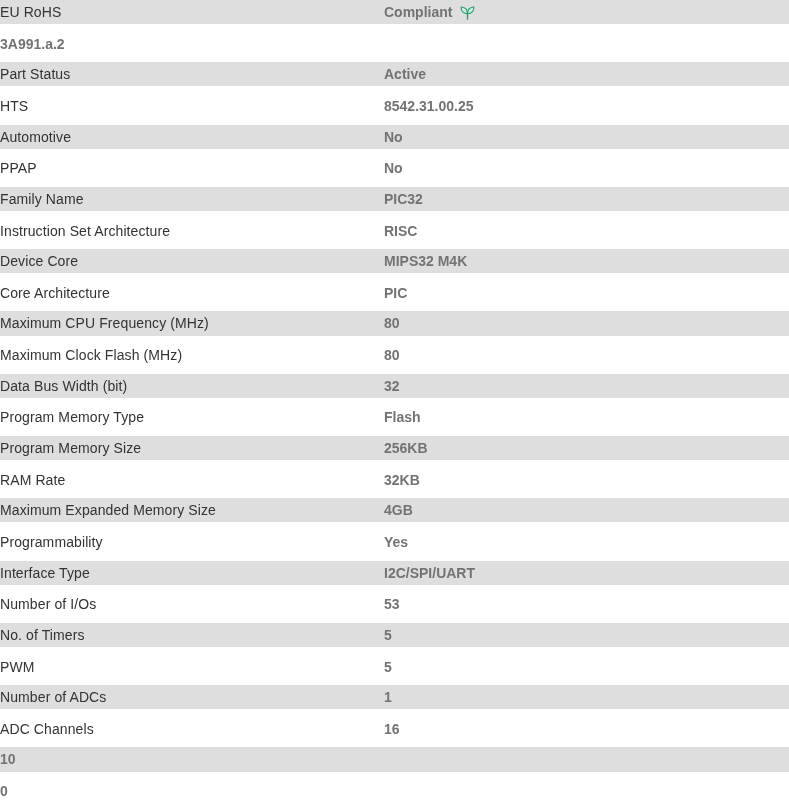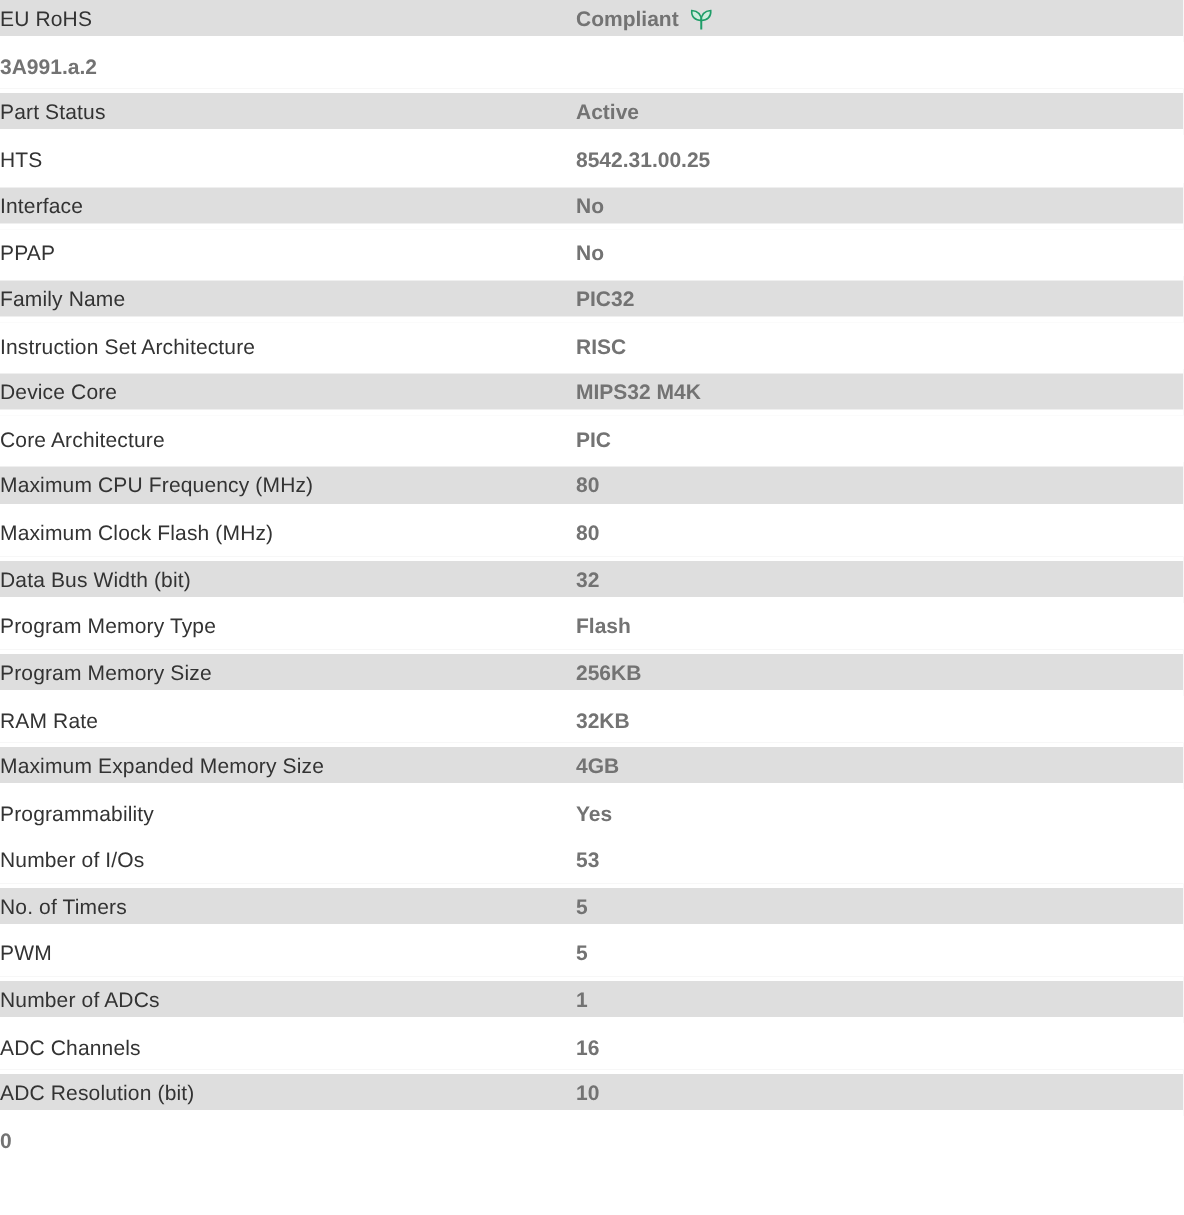--- a/index.html
+++ b/index.html
@@ -84,21 +84,21 @@
   </div>
 
   <div class="spec-row">
     <span class="spec-label">HTS</span>
     <span class="spec-value">
         <span>8542.31.00.25</span>
       </span>
   </div>
 
   <div class="spec-row striped">
-    <span class="spec-label">Interface</span>
+    <span class="spec-label">Automotive</span>
     <span class="spec-value">
         <span>No</span>
       </span>
   </div>
 
   <div class="spec-row">
     <span class="spec-label">PPAP</span>
     <span class="spec-value">
         <span>No</span>
       </span>
@@ -181,20 +181,26 @@
       </span>
   </div>
 
   <div class="spec-row">
     <span class="spec-label">Programmability</span>
     <span class="spec-value">
         <span>Yes</span>
       </span>
   </div>
 
+  <div class="spec-row striped">
+    <span class="spec-label">Interface Type</span>
+    <span class="spec-value">
+        <span>I2C/SPI/UART</span>
+      </span>
+  </div>
 
   <div class="spec-row">
     <span class="spec-label">Number of I/Os</span>
     <span class="spec-value">
         <span>53</span>
       </span>
   </div>
 
   <div class="spec-row striped">
     <span class="spec-label">No. of Timers</span>
@@ -218,21 +224,20 @@
   </div>
 
   <div class="spec-row">
     <span class="spec-label">ADC Channels</span>
     <span class="spec-value">
         <span>16</span>
       </span>
   </div>
 
   <div class="spec-row striped">
-    <span class="spec-label">ADC Resolution (bit)</span>
     <span class="spec-value">
         <span>10</span>
       </span>
   </div>
 
   <div class="spec-row">
     <span class="spec-value">
         <span>0</span>
       </span>
   </div>

